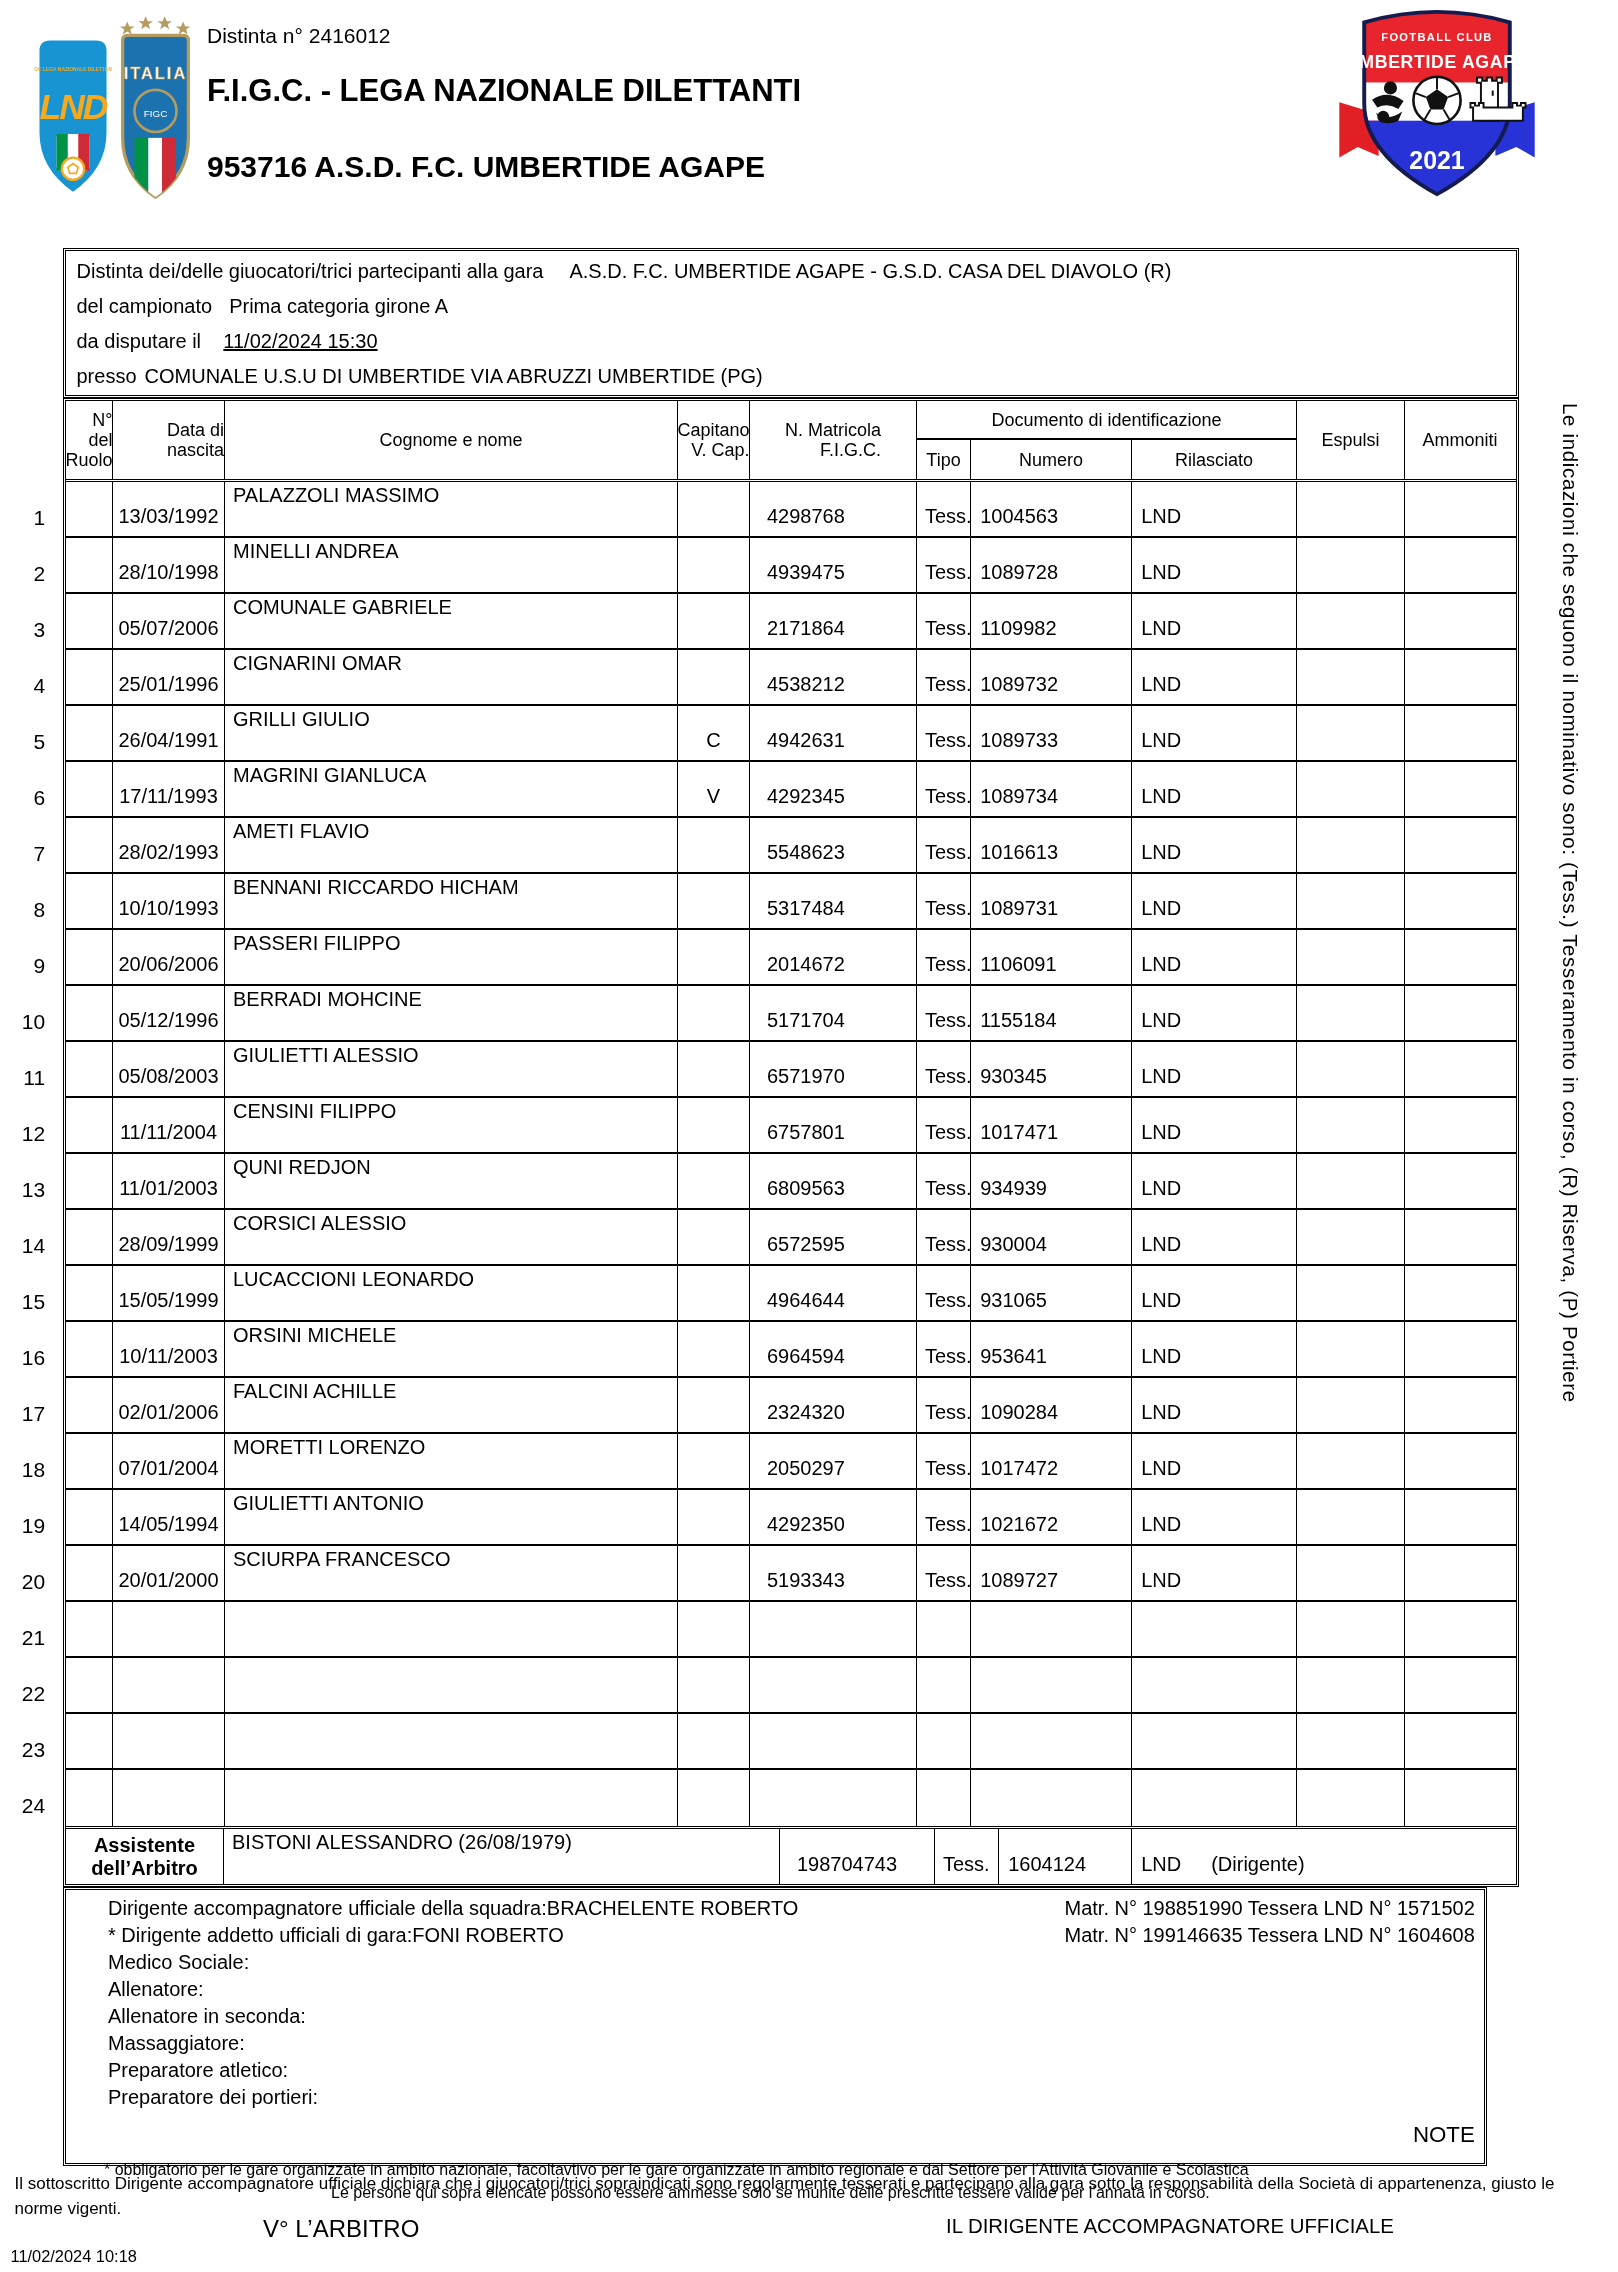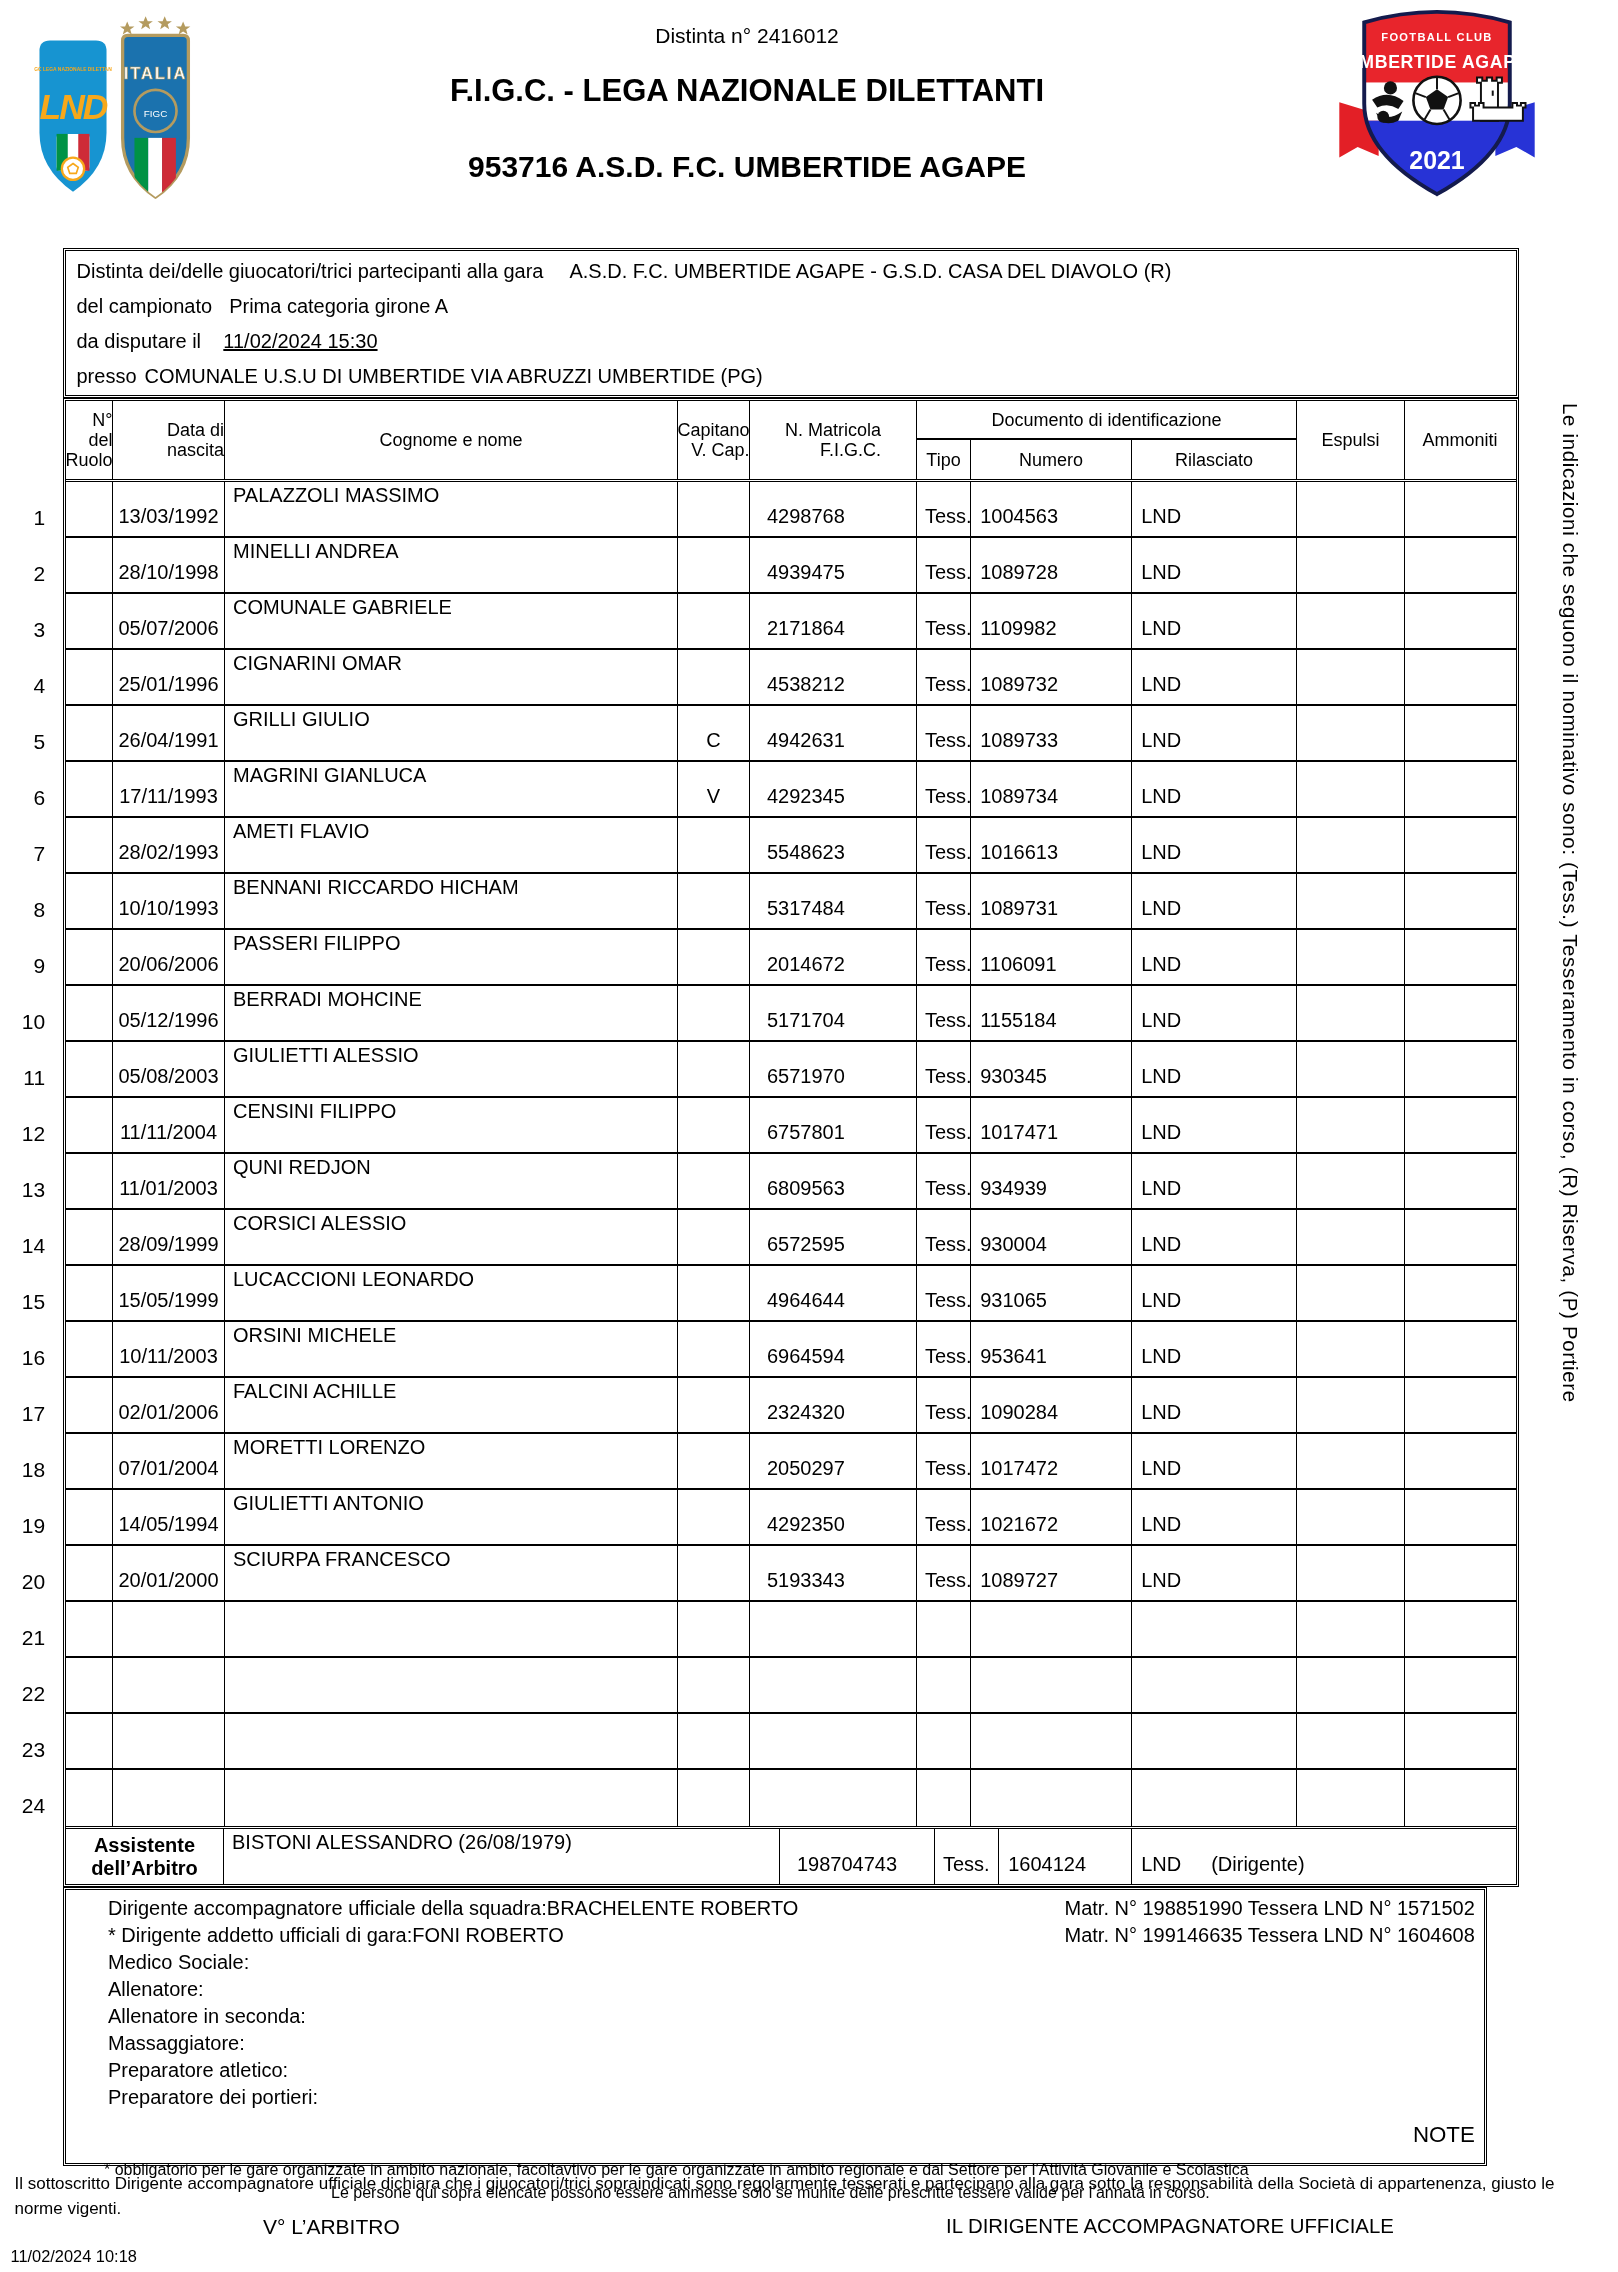--- a/index.html
+++ b/index.html
@@ -1,20 +1,20 @@
 <!DOCTYPE html>
 <html style="font-size:10.5px"><head>
 <meta charset="utf-8">
 <style>
   html,body{margin:0;padding:0;background:#fff;}
   #page{position:relative;width:1619px;height:2273px;background:#fff;color:#000;
         font-family:"Liberation Sans","DejaVu Sans",sans-serif;overflow:hidden;}
 
   
-  .head-center{position:absolute;left:215px;top:24px;width:1064px;text-align:center;}
+  .head-center{position:absolute;left:207px;top:24px;width:1064px;}
   .h-distinta{font-size:21px;}
   .h-title{font-size:31px;font-weight:bold;margin-top:25px;letter-spacing:0px;}
   .h-sub{font-size:30px;font-weight:bold;margin-top:41px;}
   .lnd-logo{position:absolute;left:34px;top:34px;}
   .italia-logo{position:absolute;left:116px;top:9.2px;}
   .crest{position:absolute;left:1338px;top:4px;}
 
   
   .info-box{position:absolute;left:63px;top:248px;width:1456px;height:150px;
             border:3.3px double #000;box-sizing:border-box;padding:2.6px 0 0 10.5px;}
@@ -62,21 +62,21 @@
   .off-line{display:flex;align-items:center;height:27px;font-size:20px;padding-left:42px;white-space:nowrap;}
   .off-right{margin-left:auto;}
   .note-row{display:flex;align-items:flex-end;height:33px;padding-left:42px;margin-top:11px;flex-direction:column;}
   .note-label{font-size:22.3px;}
   .note-dots{flex:1;border-bottom:2.6px dotted #000;margin:0 2.6px 6px 9.2px;}
   .star-note{font-size:16px;padding-left:38px;margin-top:5.3px;}
   .persone-note{font-size:16px;text-align:center;margin-top:5.3px;}
 
   
   .declaration{position:absolute;left:14.5px;top:2171px;width:1590px;font-size:17px;line-height:25px;}
-  .sign-left{position:absolute;left:263px;top:2215px;font-size:21px;}
+  .sign-left{position:absolute;left:263px;top:2215px;font-size:24px;}
   .sign-right{position:absolute;left:946px;top:2215px;font-size:20.4px;}
   .timestamp{position:absolute;left:10.5px;top:2247px;font-size:16.4px;}
 </style>
 </head>
 <body>
 
 <div id="page">
 
   <div class="lnd-logo">
     <svg width="78" height="163" viewBox="0 0 118 248">

